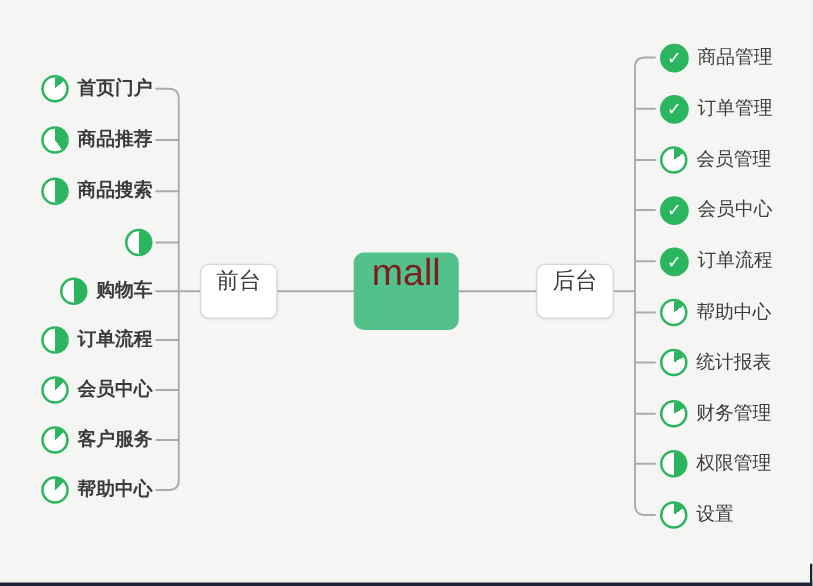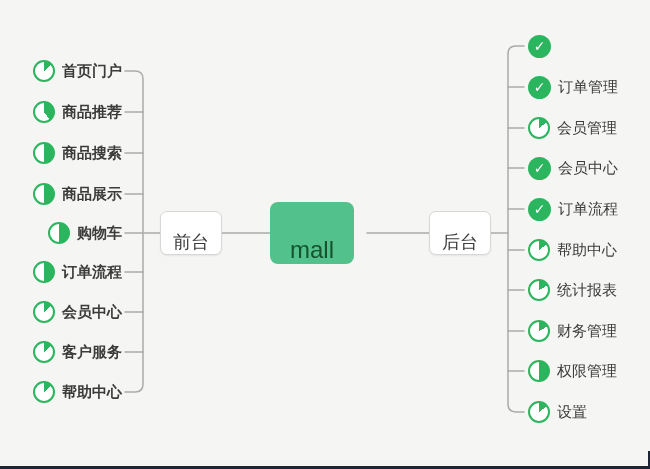--- a/index.html
+++ b/index.html
@@ -17,26 +17,26 @@
     background:#1c2436;
   }
   .frame-right{
     position:absolute;right:0;bottom:0;width:2px;height:18px;
     background:#1c2436;
   }
   svg.links{position:absolute;left:0;top:0;}
   svg.links path{fill:none;stroke:#ababab;stroke-width:1.5;stroke-linecap:round;}
 
   .node{
-    position:absolute;display:flex;align-items:flex-end;justify-content:center;
+    position:absolute;display:flex;align-items:flex-start;justify-content:center;
     box-sizing:border-box;border-radius:7px;
   }
   .node.root{
-    left:270px;top:202px;width:84px;height:62px;
-    background:#52c18b;color:#14532d;font-size:24px;
+    left:283px;top:202px;width:84px;height:62px;
+    background:#52c18b;color:#7f1d1d;font-size:30px;
     border-radius:8px;
   }
   .node.branch{
     width:62px;height:44px;top:211px;
     background:#ffffff;border:1px solid #d7d7d5;color:#3b3b3b;
     font-size:18px;box-shadow:0 1px 2px rgba(0,0,0,0.07);
   }
   .node.front{left:160px;}
   .node.back{left:429px;}
 
@@ -107,21 +107,20 @@
   <div class="row l" style="top:100px">
     <span class="pie" style="background: conic-gradient(rgb(43, 181, 94) 0deg, rgb(43, 181, 94) 40%, rgb(255, 255, 255) 40%, rgb(255, 255, 255) 100%);"></span>
     <span class="lbl">商品推荐</span>
   </div>
   <div class="row l" style="top:141px">
     <span class="pie" style="background: conic-gradient(rgb(43, 181, 94) 0deg, rgb(43, 181, 94) 50%, rgb(255, 255, 255) 50%, rgb(255, 255, 255) 100%);"></span>
     <span class="lbl">商品搜索</span>
   </div>
   <div class="row l" style="top:182px">
     <span class="pie" style="background: conic-gradient(rgb(43, 181, 94) 0deg, rgb(43, 181, 94) 50%, rgb(255, 255, 255) 50%, rgb(255, 255, 255) 100%);"></span>
-    <span class="lbl">商品展示</span>
   </div>
   <div class="row l" style="top:221px">
     <span class="pie" style="background: conic-gradient(rgb(43, 181, 94) 0deg, rgb(43, 181, 94) 50%, rgb(255, 255, 255) 50%, rgb(255, 255, 255) 100%);"></span>
     <span class="lbl">购物车</span>
   </div>
   <div class="row l" style="top:260px">
     <span class="pie" style="background: conic-gradient(rgb(43, 181, 94) 0deg, rgb(43, 181, 94) 50%, rgb(255, 255, 255) 50%, rgb(255, 255, 255) 100%);"></span>
     <span class="lbl">订单流程</span>
   </div>
   <div class="row l" style="top:300px">
@@ -132,20 +131,21 @@
     <span class="pie" style="background: conic-gradient(rgb(43, 181, 94) 0deg, rgb(43, 181, 94) 13%, rgb(255, 255, 255) 13%, rgb(255, 255, 255) 100%);"></span>
     <span class="lbl">客户服务</span>
   </div>
   <div class="row l" style="top:380px">
     <span class="pie" style="background: conic-gradient(rgb(43, 181, 94) 0deg, rgb(43, 181, 94) 13%, rgb(255, 255, 255) 13%, rgb(255, 255, 255) 100%);"></span>
     <span class="lbl">帮助中心</span>
   </div>
 
   <div class="row r" style="top:34px">
     <span class="check">✓</span>
+    <span class="lbl">商品管理</span>
   </div>
   <div class="row r" style="top:75px">
     <span class="check">✓</span>
     <span class="lbl">订单管理</span>
   </div>
   <div class="row r" style="top:116px">
     <span class="pie" style="background: conic-gradient(rgb(43, 181, 94) 0deg, rgb(43, 181, 94) 15%, rgb(255, 255, 255) 15%, rgb(255, 255, 255) 100%);"></span>
     <span class="lbl">会员管理</span>
   </div>
   <div class="row r" style="top:156px">

